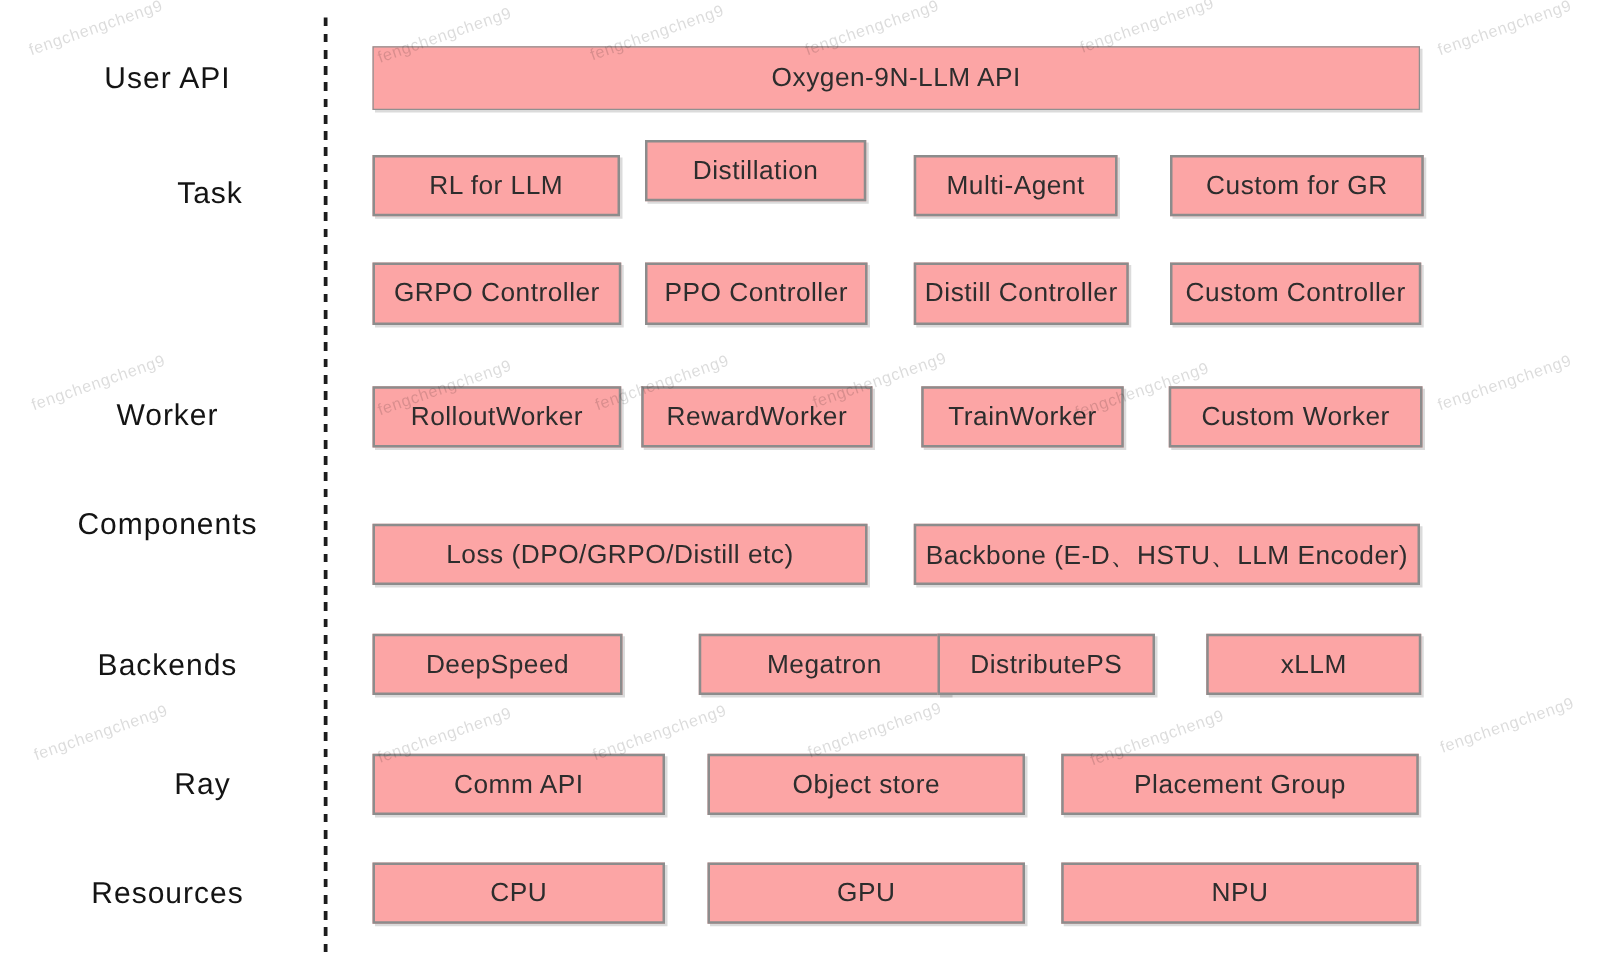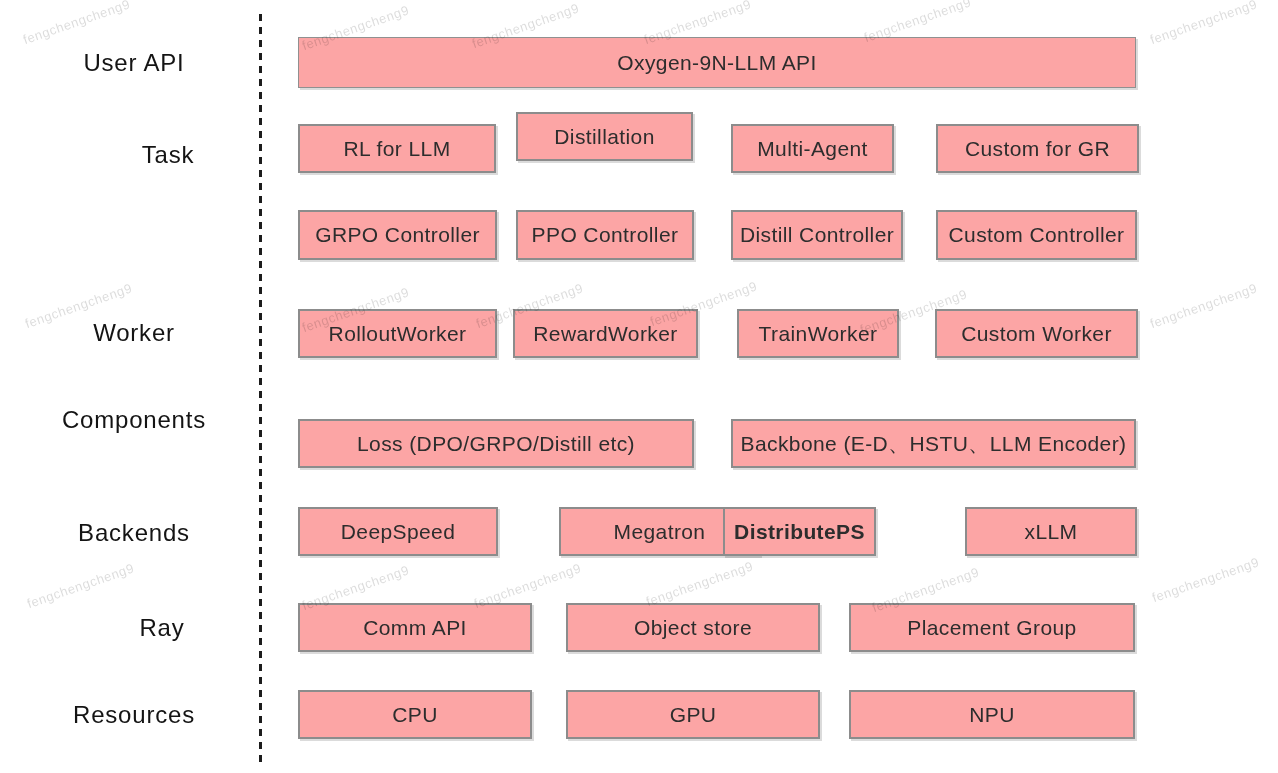--- a/index.html
+++ b/index.html
@@ -91,21 +91,21 @@
     <div class="box" style="left: 298px; top: 309px; width: 199px; height: 49px;">RolloutWorker</div>
     <div class="box" style="left: 513px; top: 309px; width: 185px; height: 49px;">RewardWorker</div>
     <div class="box" style="left: 737px; top: 309px; width: 162px; height: 49px;">TrainWorker</div>
     <div class="box" style="left: 935px; top: 309px; width: 203px; height: 49px;">Custom Worker</div>
     <div class="row-label" style="top: 420px;">Components</div>
     <div class="box" style="left: 298px; top: 419px; width: 396px; height: 49px;">Loss (DPO/GRPO/Distill etc)</div>
     <div class="box" style="left: 731px; top: 419px; width: 405px; height: 49px;">Backbone (E-D、HSTU、LLM Encoder)</div>
     <div class="row-label" style="top: 533px;">Backends</div>
     <div class="box" style="left: 298px; top: 507px; width: 200px; height: 49px;">DeepSpeed</div>
     <div class="box" style="left: 531px; top: 507px; width: 201px; height: 49px; margin-left: 28px;">Megatron</div>
-    <div class="box" style="left: 723px; top: 507px; width: 153px; height: 49px; font-weight: bold;">DistributePS</div>
+    <div class="box" style="left: 750px; top: 507px; width: 174px; height: 49px;">DistributePS</div>
     <div class="box" style="left: 965px; top: 507px; width: 172px; height: 49px;">xLLM</div>
     <div class="row-label" style="top: 628px; padding-left: 28px;">Ray</div>
     <div class="box" style="left: 298px; top: 603px; width: 234px; height: 49px;">Comm API</div>
     <div class="box" style="left: 566px; top: 603px; width: 254px; height: 49px;">Object store</div>
     <div class="box" style="left: 849px; top: 603px; width: 286px; height: 49px;">Placement Group</div>
     <div class="row-label" style="top: 715px;">Resources</div>
     <div class="box" style="left: 298px; top: 690px; width: 234px; height: 49px;">CPU</div>
     <div class="box" style="left: 566px; top: 690px; width: 254px; height: 49px;">GPU</div>
     <div class="box" style="left: 849px; top: 690px; width: 286px; height: 49px;">NPU</div>
     <span class="wm" style="left: 21px; top: 33px;">fengchengcheng9</span>

